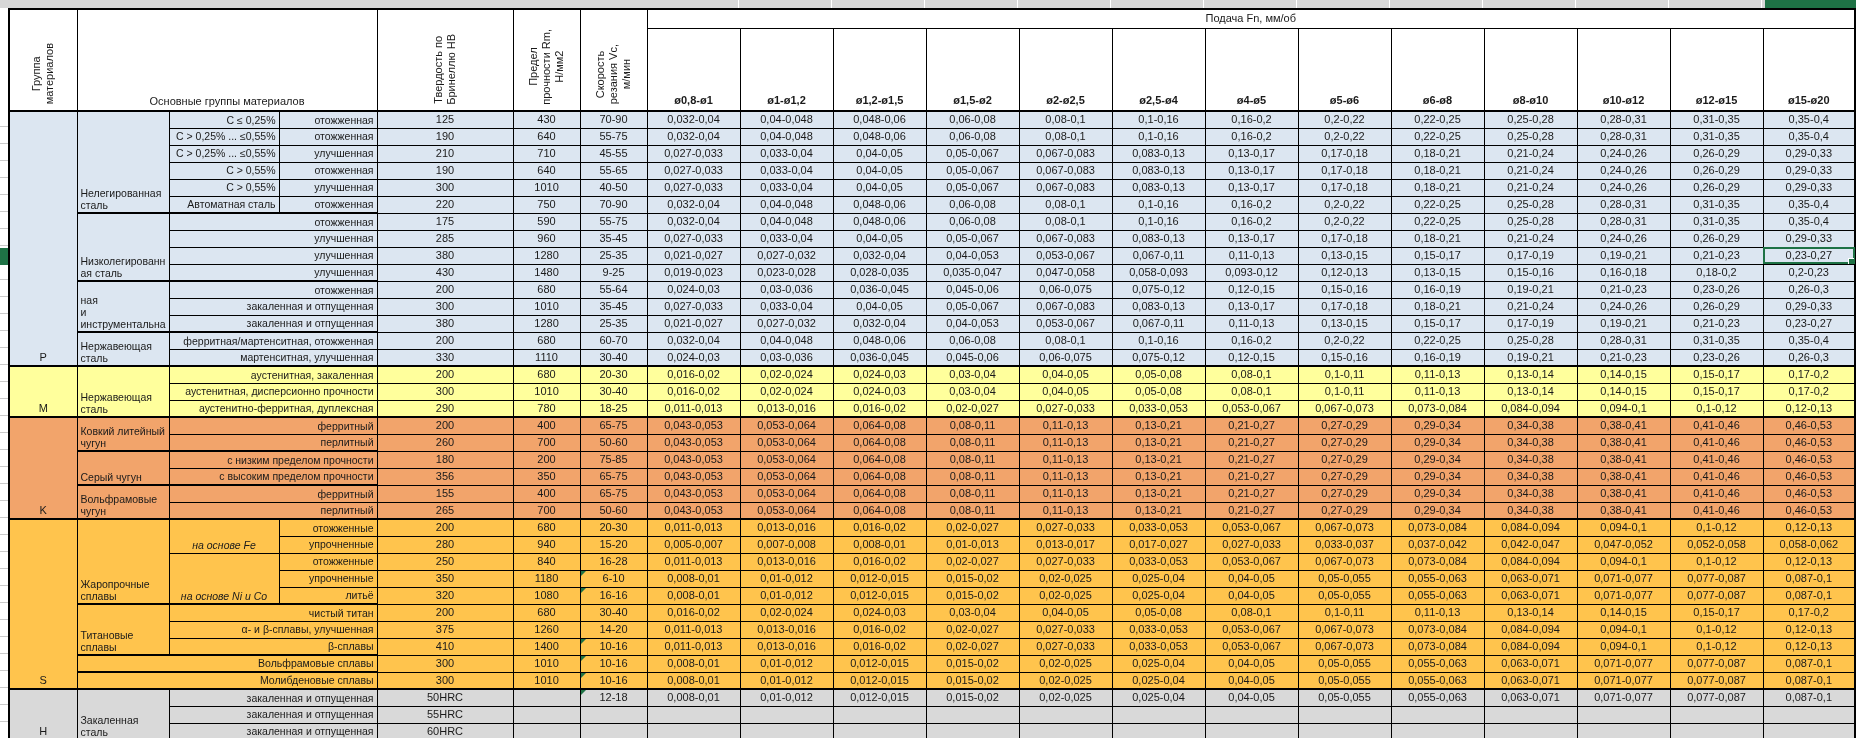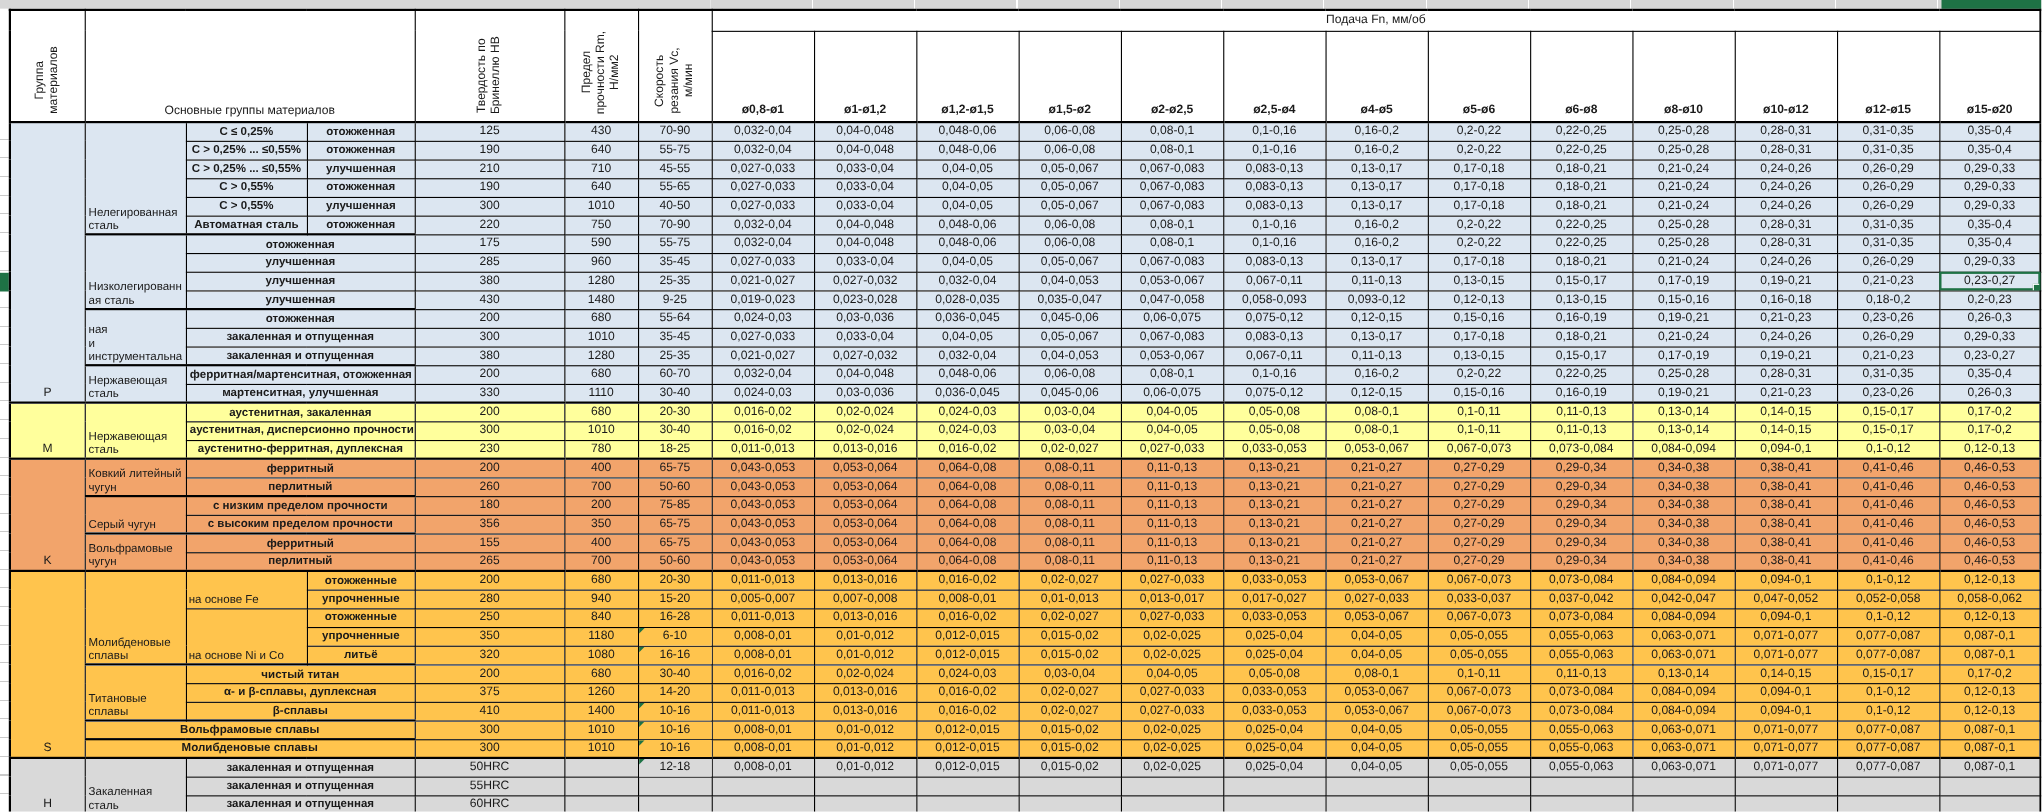--- a/index.html
+++ b/index.html
@@ -29,22 +29,22 @@
 
   .vtxt{writing-mode:vertical-rl;transform:rotate(180deg);white-space:pre-line;
         display:inline-block;line-height:1.18;}
   th.vhead{vertical-align:bottom;text-align:center;padding:3px 0;}
   th.mats{vertical-align:bottom;text-align:center;padding-bottom:2px;}
   th.feedtitle{vertical-align:middle;text-align:center;}
   th.feed{vertical-align:bottom;text-align:center;font-weight:bold;padding-bottom:3px;}
 
   td.gcol{vertical-align:bottom;text-align:center;padding-bottom:1px;}
   td.name{vertical-align:bottom;text-align:left;padding:1px 3px;white-space:pre-line;}
-  td.spec,td.state,td.desc,td.wide{text-align:center;padding:0 3px;white-space:nowrap;font-weight:bold;}
-  td.basis{vertical-align:bottom;white-space:nowrap;padding:1px 2px;}
+  td.spec,td.state,td.desc,td.wide{text-align:right;padding:0 3px;white-space:nowrap;}
+  td.basis{vertical-align:bottom;text-align:center;white-space:nowrap;padding:1px 2px;font-style:italic;}
   td.name,td.spec,td.state,td.desc,td.basis,td.wide{font-size:10.5px;}
   td.num{text-align:center;white-space:nowrap;}
 
   td.tri{position:relative;}
   td.tri::before{content:"";position:absolute;left:0;top:0;width:0;height:0;
         border-top:5px solid #1E7245;border-right:5px solid transparent;}
   td.sel{outline:2px solid #1E7245;outline-offset:-2px;position:relative;}
   td.sel::after{content:"";position:absolute;right:0;bottom:0;width:5px;height:5px;
         background:#1E7245;border-left:1px solid #fff;border-top:1px solid #fff;}
 </style>
@@ -453,21 +453,21 @@
           <td class="num">0,08-0,1</td>
           <td class="num">0,1-0,11</td>
           <td class="num">0,11-0,13</td>
           <td class="num">0,13-0,14</td>
           <td class="num">0,14-0,15</td>
           <td class="num">0,15-0,17</td>
           <td class="num">0,17-0,2</td>
         </tr>
         <tr style="--bg: #FFFF9C;">
           <td class="desc" colspan="2">аустенитно-ферритная, дуплексная</td>
-          <td class="num">230</td>
+          <td class="num">290</td>
           <td class="num">780</td>
           <td class="num">18-25</td>
           <td class="num">0,011-0,013</td>
           <td class="num">0,013-0,016</td>
           <td class="num">0,016-0,02</td>
           <td class="num">0,02-0,027</td>
           <td class="num">0,027-0,033</td>
           <td class="num">0,033-0,053</td>
           <td class="num">0,053-0,067</td>
           <td class="num">0,067-0,073</td>
@@ -592,21 +592,21 @@
           <td class="num">0,21-0,27</td>
           <td class="num">0,27-0,29</td>
           <td class="num">0,29-0,34</td>
           <td class="num">0,34-0,38</td>
           <td class="num">0,38-0,41</td>
           <td class="num">0,41-0,46</td>
           <td class="num">0,46-0,53</td>
         </tr>
         <tr class="gsep" style="--bg: #FFC44D;">
           <td class="gcol" rowspan="10">S</td>
-          <td class="name" rowspan="5">Молибденовые
+          <td class="name" rowspan="5">Жаропрочные
 сплавы</td>
           <td class="basis" rowspan="2">на основе Fe</td>
           <td class="state">отожженные</td>
           <td class="num">200</td>
           <td class="num">680</td>
           <td class="num">20-30</td>
           <td class="num">0,011-0,013</td>
           <td class="num">0,013-0,016</td>
           <td class="num">0,016-0,02</td>
           <td class="num">0,02-0,027</td>
@@ -712,21 +712,21 @@
           <td class="num">0,05-0,08</td>
           <td class="num">0,08-0,1</td>
           <td class="num">0,1-0,11</td>
           <td class="num">0,11-0,13</td>
           <td class="num">0,13-0,14</td>
           <td class="num">0,14-0,15</td>
           <td class="num">0,15-0,17</td>
           <td class="num">0,17-0,2</td>
         </tr>
         <tr style="--bg: #FFC44D;">
-          <td class="desc" colspan="2">α- и β-сплавы, дуплексная</td>
+          <td class="desc" colspan="2">α- и β-сплавы, улучшенная</td>
           <td class="num">375</td>
           <td class="num">1260</td>
           <td class="num">14-20</td>
           <td class="num">0,011-0,013</td>
           <td class="num">0,013-0,016</td>
           <td class="num">0,016-0,02</td>
           <td class="num">0,02-0,027</td>
           <td class="num">0,027-0,033</td>
           <td class="num">0,033-0,053</td>
           <td class="num">0,053-0,067</td>

